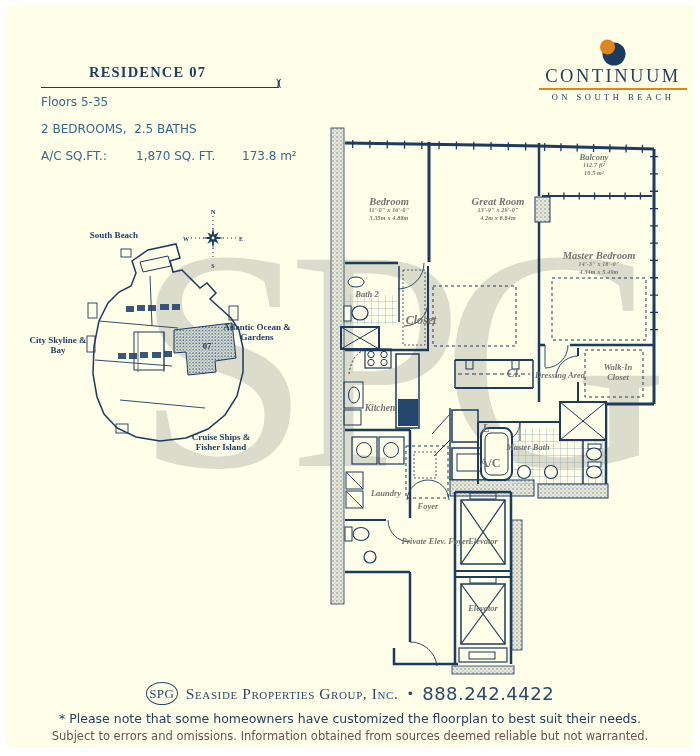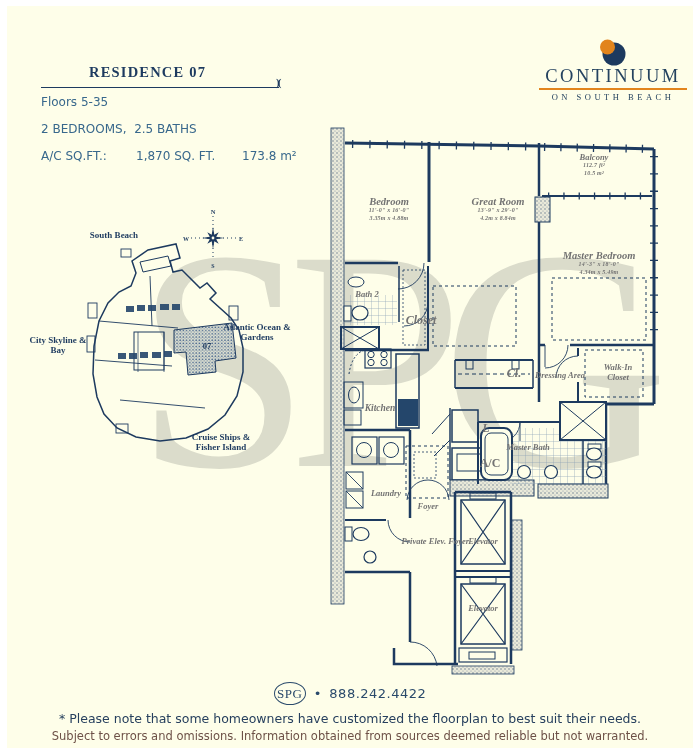--- a/index.html
+++ b/index.html
@@ -35,21 +35,21 @@
   .xs .rname{font-size:12px;margin-left:40px;}
   .rdim{font:italic bold 6px "Liberation Serif", serif;letter-spacing:0.2px;line-height:1.25;}
   
   .footer-row{left:0;top:682px;width:700px;display:flex;justify-content:center;
               align-items:center;gap:8px;color:#2A4A6B;}
   .spg-oval{width:30px;height:21px;border:1.5px solid #2A4A6B;border-radius:50%;
             font:normal 13px "Liberation Serif", serif;display:flex;align-items:center;
             justify-content:center;letter-spacing:0.5px;}
   .company{font:normal 15.5px "Liberation Serif", serif;font-variant:small-caps;letter-spacing:0.6px;}
   .bullet{font-size:13px;}
-  .phone{font-size:13px;letter-spacing:0.5px;}
+  .phone{font-size:18px;letter-spacing:0.5px;}
   .note1{left:0;top:711px;width:700px;text-align:center;font-size:12.5px;color:#27405E;}
   .note2{left:0;top:729px;width:700px;text-align:center;font-size:11.5px;color:#6D5147;}
   svg text{font-family:"Liberation Serif", serif;}
 </style>
 </head>
 <body>
 
 <div class="paper">
   <div class="watermark">SPG</div>
 </div>
@@ -322,17 +322,18 @@
 </div>
 <div class="abs room sm" style="left:483px;top:536px;">
   <div class="rname">Elevator</div>
 </div>
 <div class="abs room sm" style="left:483px;top:603px;">
   <div class="rname">Elevator</div>
 </div>
 
 <div class="abs footer-row">
   <div class="spg-oval">SPG</div>
+  <div class="company">Seaside Properties Group, Inc.</div>
   <div class="bullet">•</div>
   <div class="phone">888.242.4422</div>
 </div>
 <div class="abs note1">* Please note that some homeowners have customized the floorplan to best suit their needs.</div>
 <div class="abs note2">Subject to errors and omissions. Information obtained from sources deemed reliable but not warranted.</div>
 
 </body></html>

